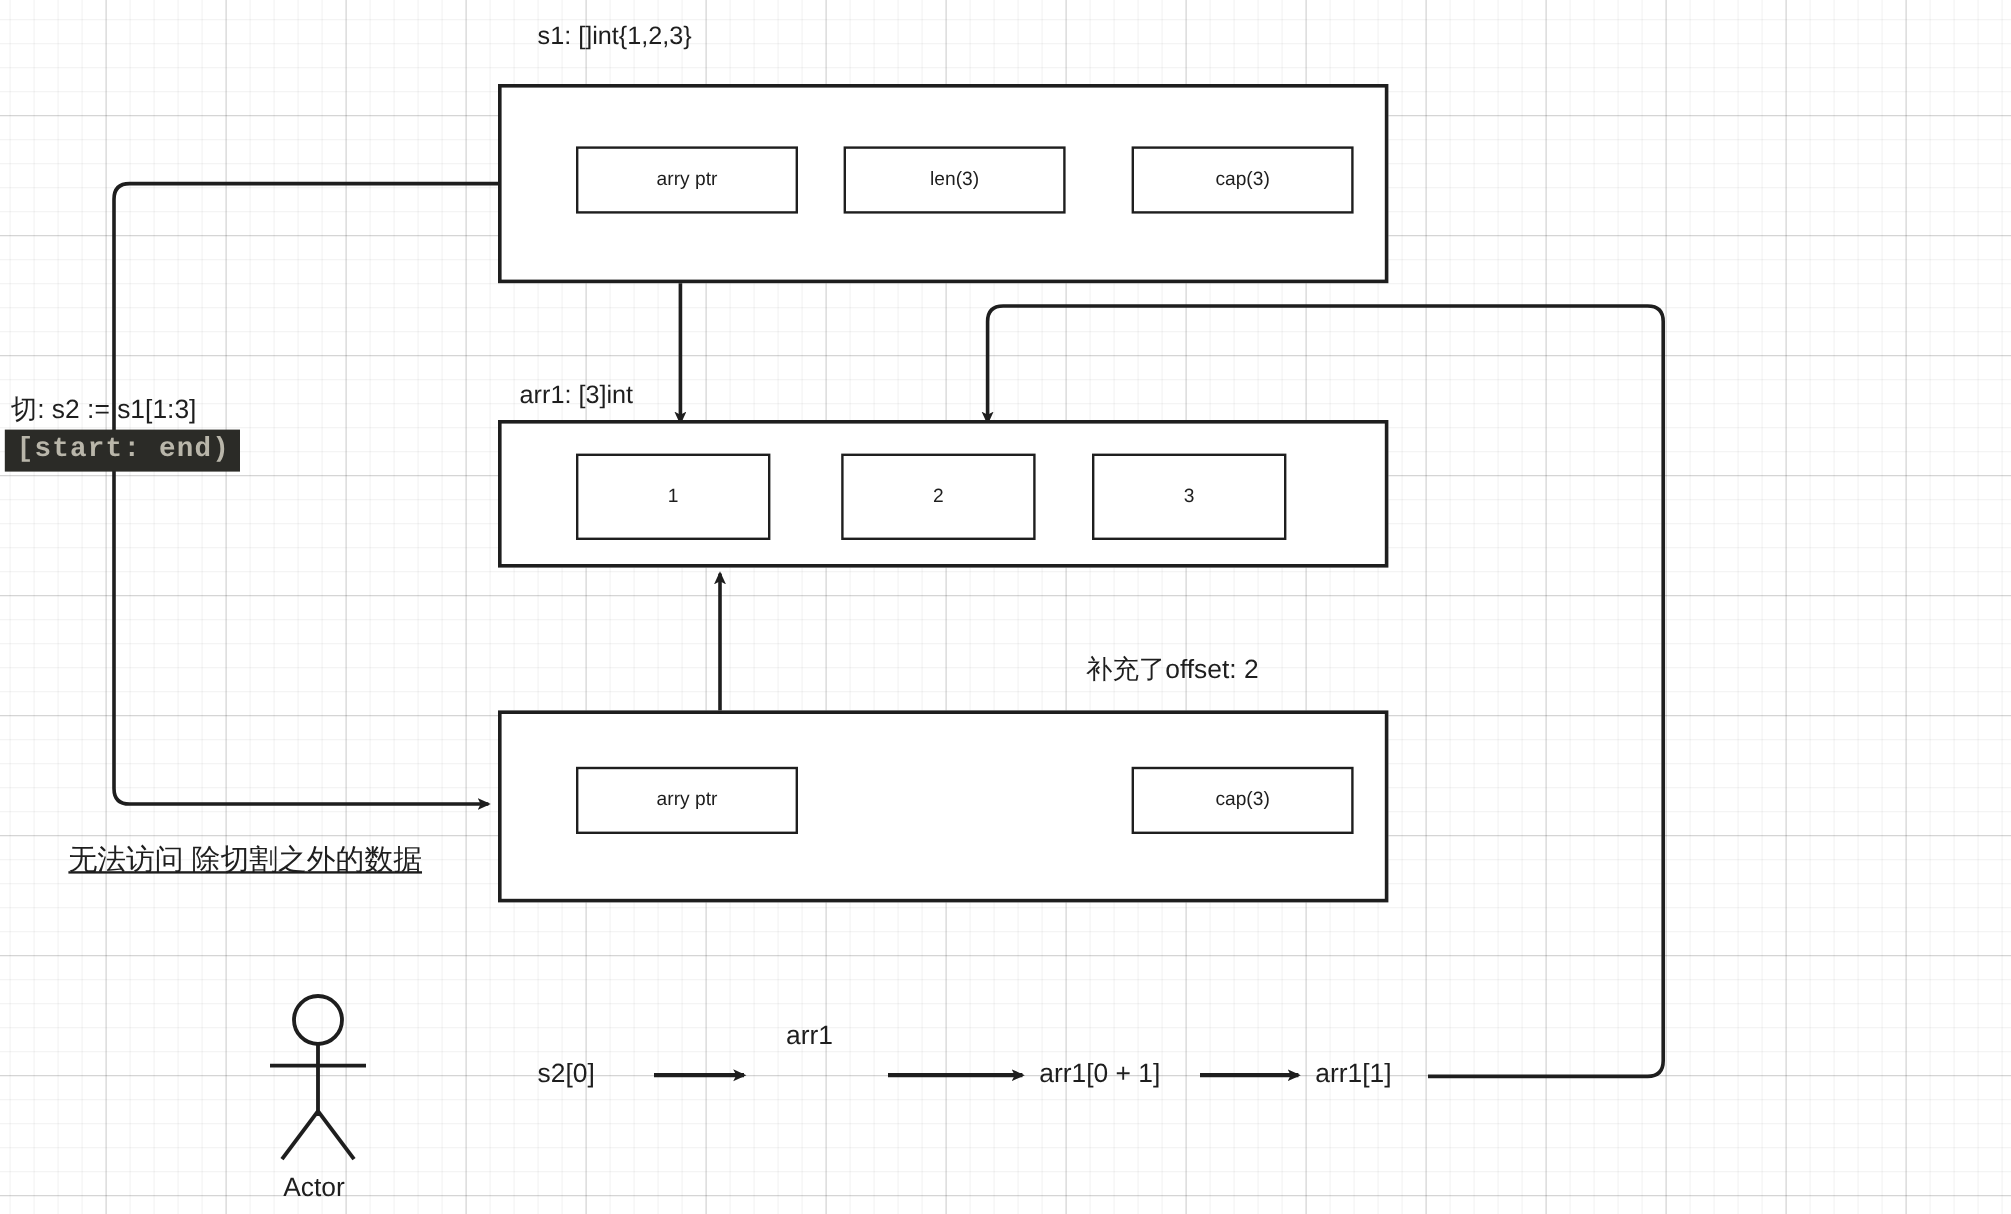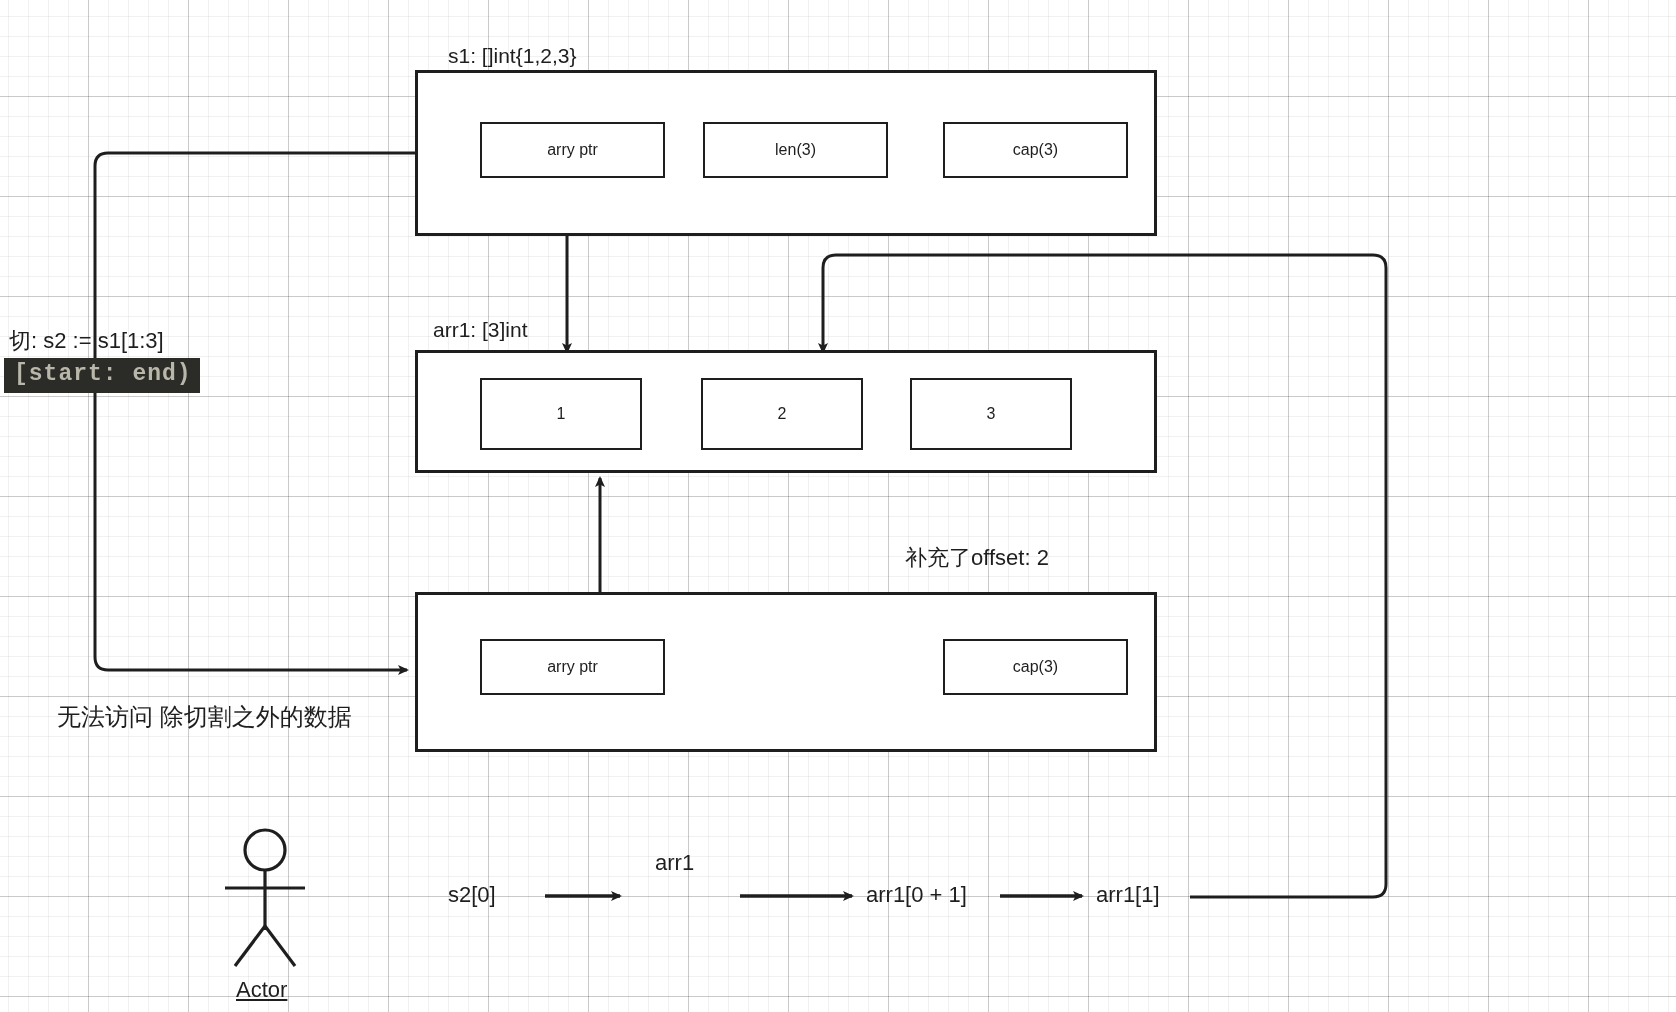--- a/index.html
+++ b/index.html
@@ -94,21 +94,21 @@
 
     <g stroke="#1e1e1e" fill="none" stroke-width="3.2">
       <circle cx="265" cy="850" r="20"></circle>
       <line x1="265" y1="870" x2="265" y2="930"></line>
       <line x1="225" y1="888" x2="305" y2="888"></line>
       <line x1="265" y1="926" x2="235" y2="966"></line>
       <line x1="265" y1="926" x2="295" y2="966"></line>
     </g>
   </svg>
 
-  <div class="txt label-title" style="left:448px;top:45px;">s1: []int{1,2,3}</div>
+  <div class="txt label-title" style="left:448px;top:20px;">s1: []int{1,2,3}</div>
 
   <div class="container" style="left:415px;top:70px;width:742px;height:166px;">
     <div class="cell" style="left:62px;top:49px;width:185px;height:56px;">arry ptr</div>
     <div class="cell" style="left:285px;top:49px;width:185px;height:56px;">len(3)</div>
     <div class="cell" style="left:525px;top:49px;width:185px;height:56px;">cap(3)</div>
   </div>
 
   <div class="txt label-title" style="left:421px;top:319px;margin-left:12px;">arr1: [3]int</div>
 
   <div class="container" style="left:415px;top:350px;width:742px;height:123px;">
@@ -121,22 +121,22 @@
 
   <div class="container" style="left:415px;top:592px;width:742px;height:160px;">
     <div class="cell" style="left:62px;top:44px;width:185px;height:56px;">arry ptr</div>
     <div class="cell" style="left:525px;top:44px;width:185px;height:56px;">cap(3)</div>
   </div>
 
   <div class="txt cn" style="left:9px;top:330px;">切: s2 := s1[1:3]</div>
 
   <div class="code-chip" style="left:4px;top:358px;font-weight:bold;">[start: end)</div>
 
-  <div class="txt cn-big" style="left:57px;top:705px;">无法访问 除切割之外的数据</div>
+  <div class="txt cn-big" style="left:57px;top:705px;text-decoration:underline;">无法访问 除切割之外的数据</div>
 
   <div class="txt flow-label" style="left:448px;top:884px;text-align:center;">s2[0]</div>
   <div class="txt flow-label" style="left:655px;top:852px;">arr1</div>
   <div class="txt flow-label" style="left:866px;top:884px;">arr1[0 + 1]</div>
   <div class="txt flow-label" style="left:1096px;top:884px;">arr1[1]</div>
 
-  <div class="actor-caption" style="left:236px;top:977px;text-decoration:underline;">Actor</div>
+  <div class="actor-caption" style="left:236px;top:977px;">Actor</div>
 
 </div>
 
 </body></html>

